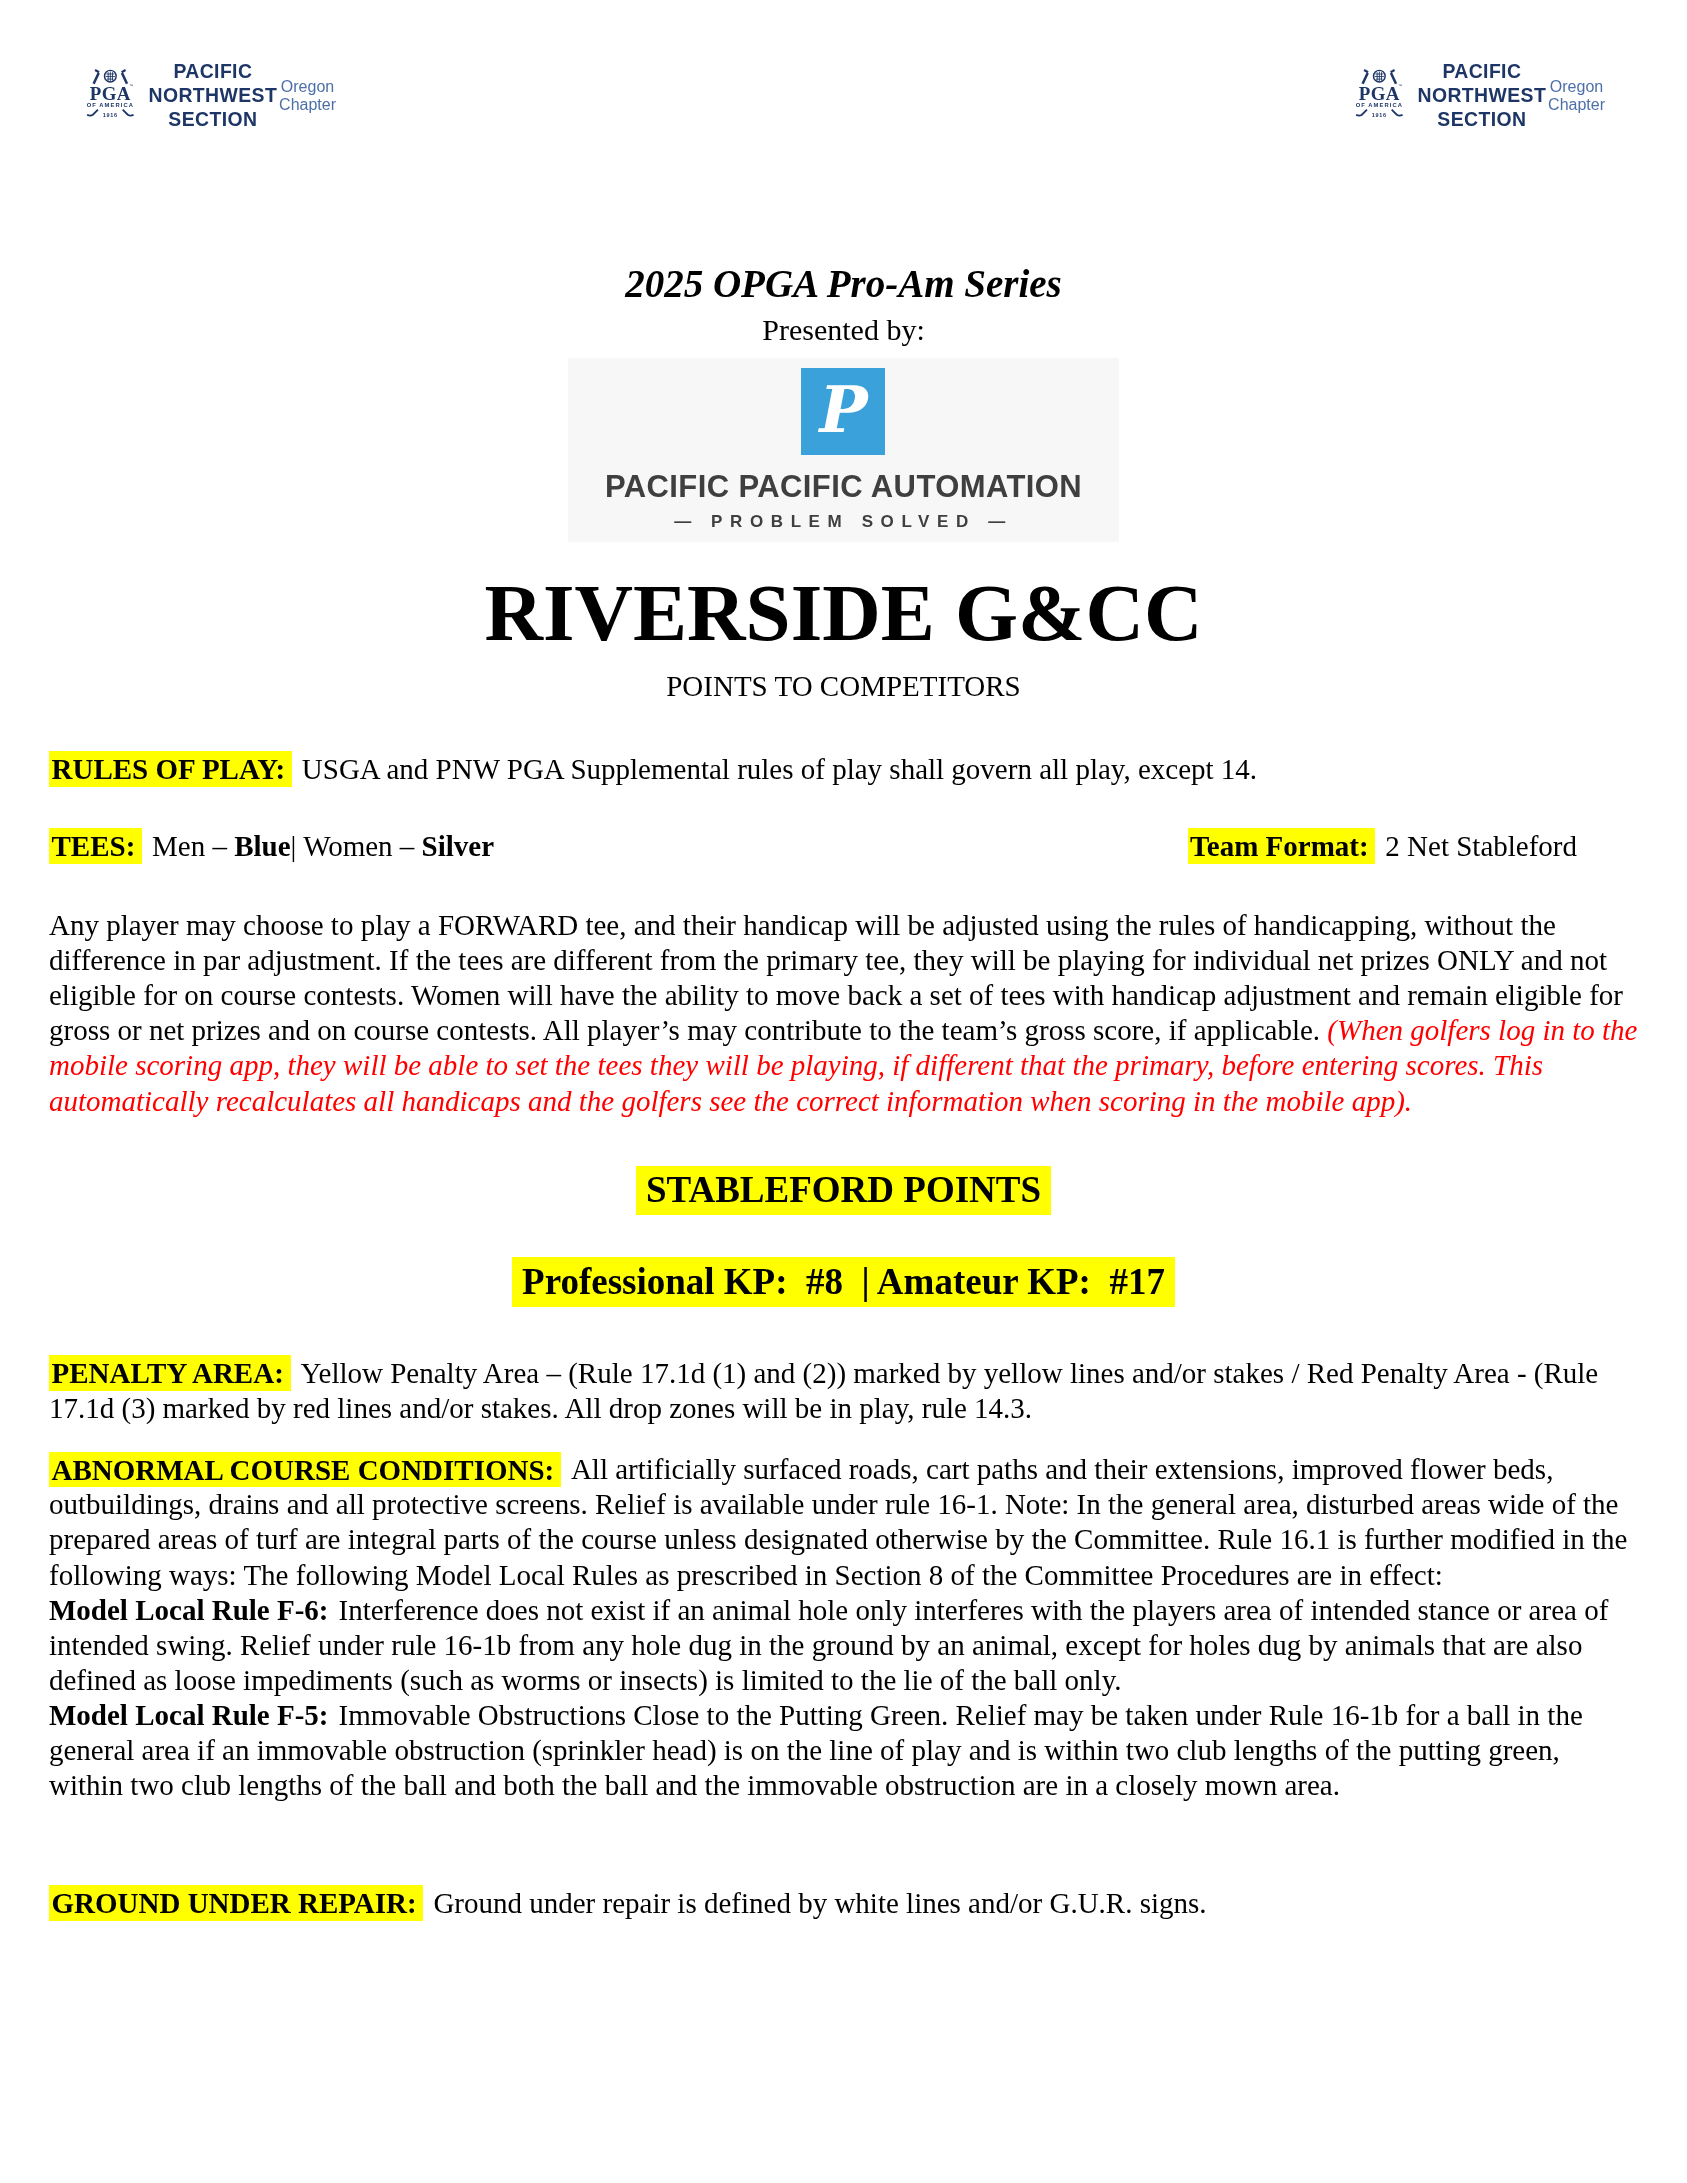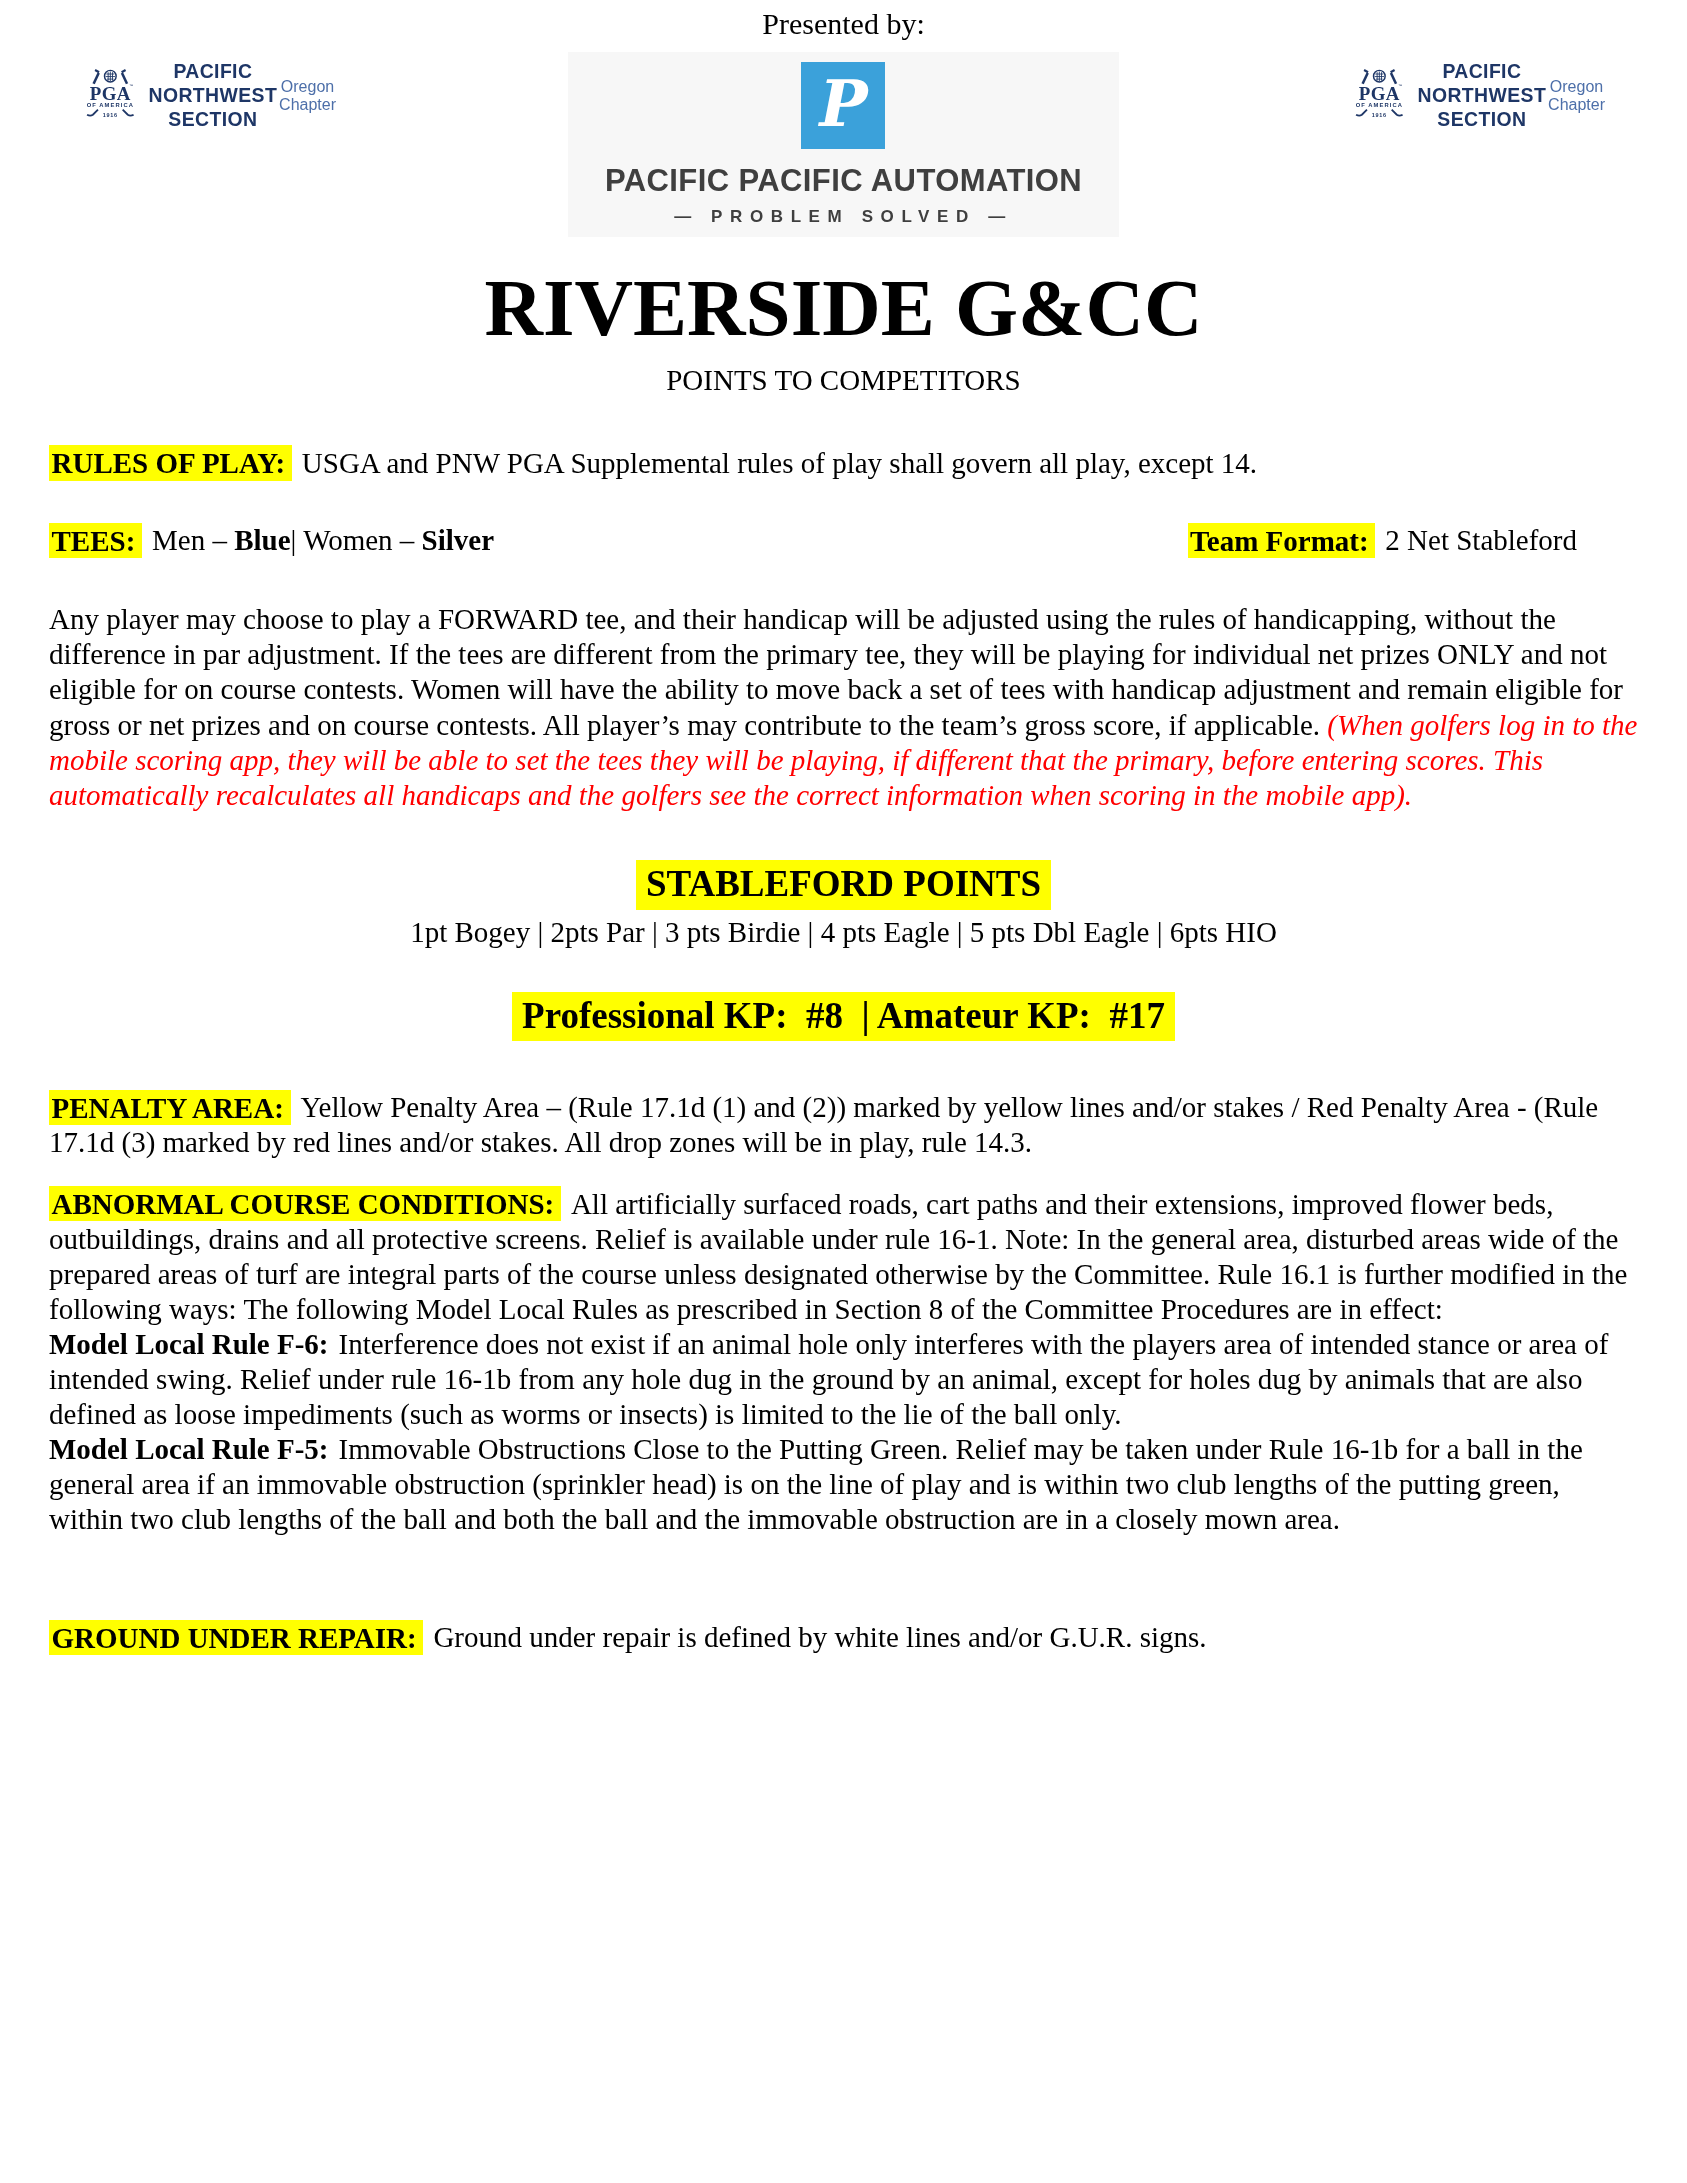--- a/index.html
+++ b/index.html
@@ -148,20 +148,21 @@
         <path d="M134,113 L148,127 Q155,132 164,127"></path>
       </g>
       <text x="100" y="133" text-anchor="middle" font-family="Liberation Sans, sans-serif" font-weight="bold" font-size="15" letter-spacing="2" fill="#1e3666">1916</text>
     </svg>
     <div class="pga-section">PACIFIC NORTHWEST SECTION</div>
     <div class="pga-chapter">Oregon Chapter</div>
   </div>
 
   <div class="content">
 
+    <h1 class="series-title">2025 OPGA Pro-Am Series</h1>
     <div class="presented">Presented by:</div>
 
     <div class="sponsor">
       <div class="sponsor-square">
         <span class="sponsor-p">P</span>
       </div>
       <div class="sponsor-name">PACIFIC PACIFIC AUTOMATION</div>
       <div class="sponsor-tagline">— PROBLEM SOLVED —</div>
     </div>
 
@@ -171,21 +172,20 @@
     <p class="body-par sec-rules"><span class="hl">RULES OF PLAY:</span><span>USGA and PNW PGA Supplemental rules of play shall govern all play, except 14.</span></p>
 
     <div class="tees-row body-par">
       <div><span class="hl">TEES:</span><span>Men – </span><span class="b" style="margin-right:0;">Blue</span><span>| Women – </span><span class="b" style="margin-right:0;">Silver</span></div>
       <div><span class="hl">Team Format:</span><span>2 Net Stableford</span></div>
     </div>
 
     <p class="body-par sec-forward"><span>Any player may choose to play a FORWARD tee, and their handicap will be adjusted using the rules of handicapping, without the difference in par adjustment.  If the tees are different from the primary tee, they will be playing for individual net prizes ONLY and not eligible for on course contests. Women will have the ability to move back a set of tees with handicap adjustment and remain eligible for gross or net prizes and on course contests.  All player’s may contribute to the team’s gross score, if applicable. </span><span class="red-note">(When golfers log in to the mobile scoring app, they will be able to set the tees they will be playing, if different that the primary, before entering scores. This automatically recalculates all handicaps and the golfers see the correct information when scoring in the mobile app).</span></p>
 
     <div class="center-line sec-stableford"><span class="hl-center">STABLEFORD POINTS</span></div>
-    <div class="center-line body-par pts">1pt Bogey | 2pts Par | 3 pts Birdie | 4 pts Eagle | 5 pts Dbl Eagle | 6pts HIO</div>
 
     <div class="center-line sec-kp"><span class="hl-center kp">Professional KP:  #8  | Amateur KP:  #17</span></div>
 
     <p class="body-par sec-penalty"><span class="hl">PENALTY AREA:</span><span>Yellow Penalty Area – (Rule 17.1d (1) and (2)) marked by yellow lines and/or stakes / Red Penalty Area - (Rule 17.1d (3) marked by red lines and/or stakes.  All drop zones will be in play, rule 14.3.</span></p>
 
     <p class="body-par sec-abnormal"><span class="hl">ABNORMAL COURSE CONDITIONS:</span><span>All artificially surfaced roads, cart paths and their extensions, improved flower beds, outbuildings, drains and all protective screens. Relief is available under rule 16-1.  Note: In the general area, disturbed areas wide of the prepared areas of turf are integral parts of the course unless designated otherwise by the Committee.  Rule 16.1 is further modified in the following ways:  The following Model Local Rules as prescribed in Section 8 of the Committee Procedures are in effect:</span></p>
 
     <p class="body-par"><span class="b">Model Local Rule F-6:</span><span>Interference does not exist if an animal hole only interferes with the players area of intended stance or area of intended swing. Relief under rule 16-1b from any hole dug in the ground by an animal, except for holes dug by animals that are also defined as loose impediments (such as worms or insects) is limited to the lie of the ball only.</span></p>
 
     <p class="body-par"><span class="b">Model Local Rule F-5:</span><span>Immovable Obstructions Close to the Putting Green. Relief may be taken under Rule 16-1b for a ball in the general area if an immovable obstruction (sprinkler head) is on the line of play and is within two club lengths of the putting green, within two club lengths of the ball and both the ball and the immovable obstruction are in a closely mown area.</span></p>

